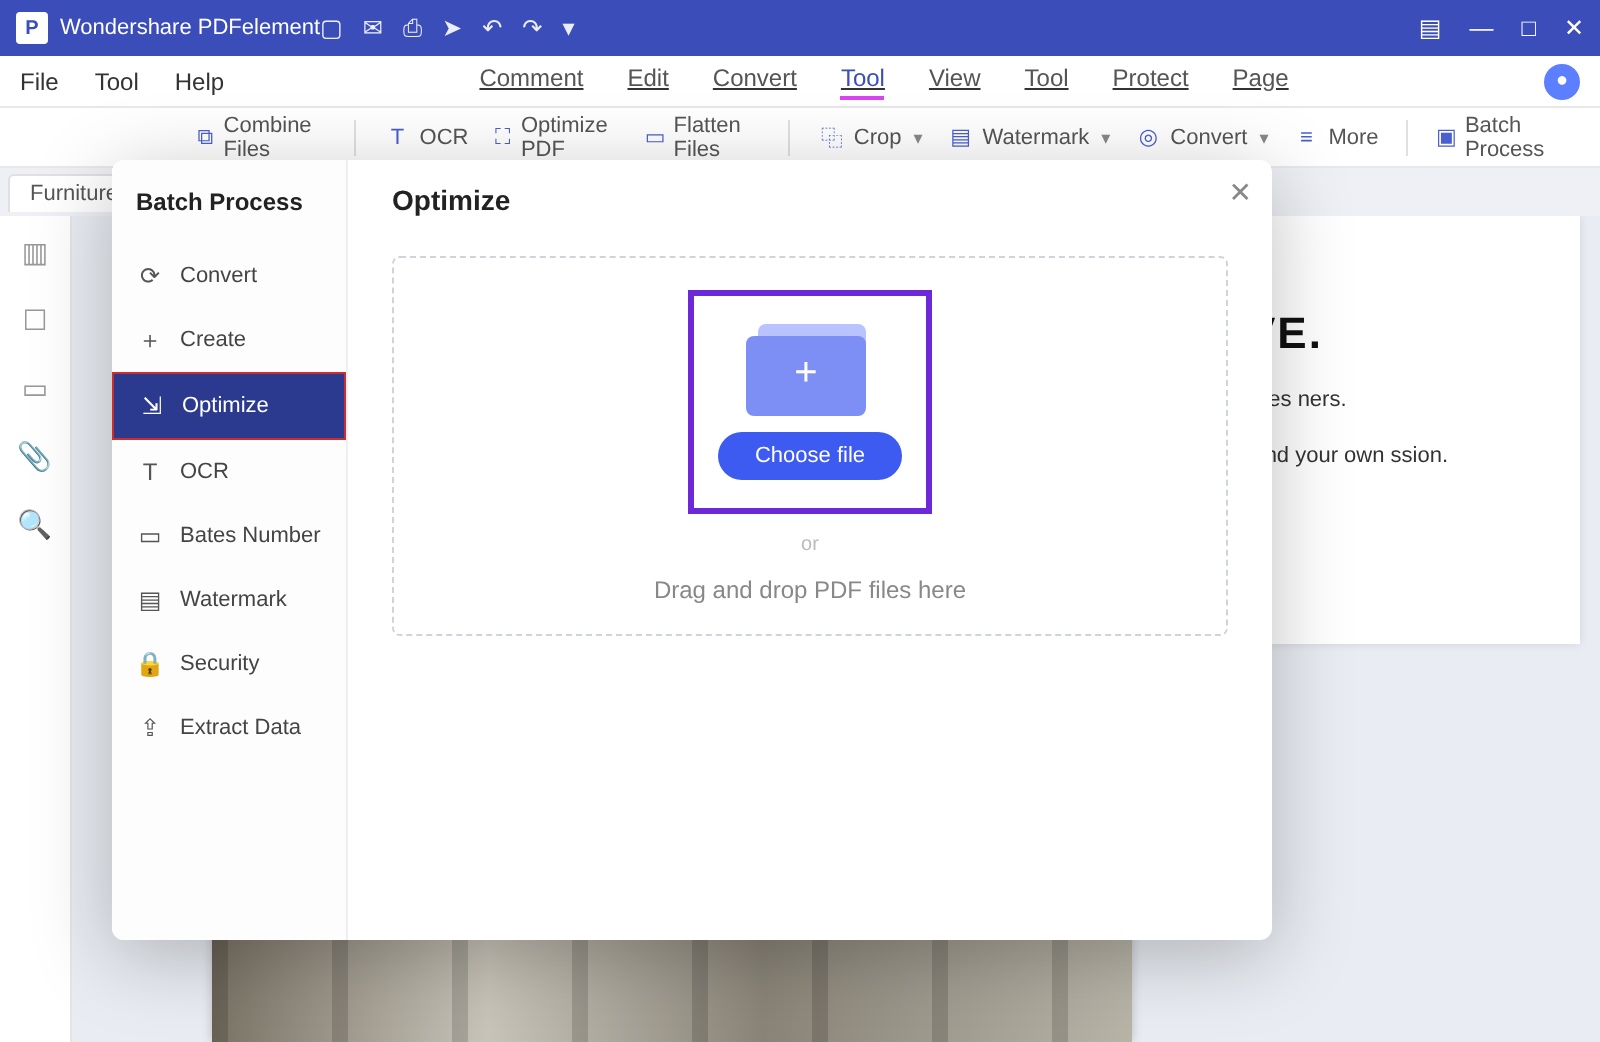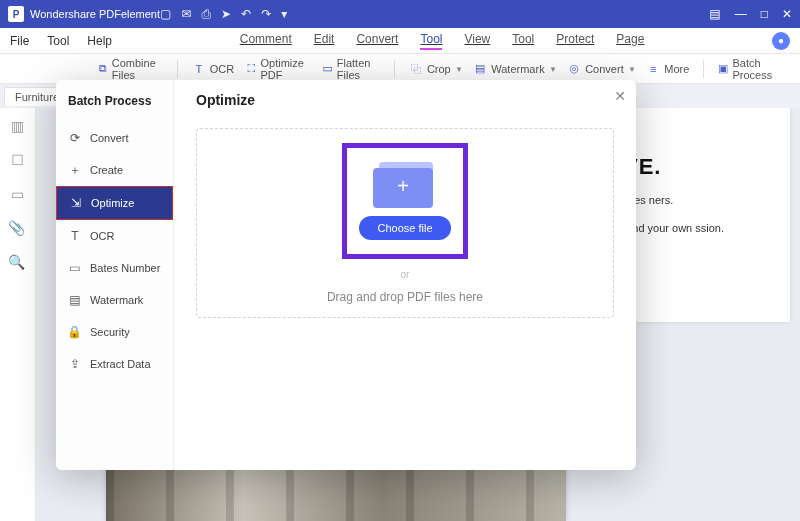--- a/index.html
+++ b/index.html
@@ -45,21 +45,21 @@
 .bp-sidebar { width:118px; background:#fdfdfd; border-right:1px solid #efefef; padding-top:6px; }
 .bp-title { font-size:12px; font-weight:700; color:#222; padding:8px 12px 14px; }
 .bp-item { display:flex; align-items:center; gap:8px; padding:9px 12px; font-size:11px; color:#444; cursor:pointer; position:relative;}
 .bp-item .bicon { width:14px; height:14px; display:inline-flex; align-items:center; justify-content:center; color:#555; font-size:12px;}
 .bp-item.active { background:#2b3a8f; color:#fff; border:1px solid #c83030;}
 .bp-item.active .bicon { color:#fff;}
 
 .bp-main { flex:1; padding:12px 22px; position:relative;}
 .bp-main-title { font-size:14px; font-weight:700; color:#222; margin-bottom:20px;}
 .dropzone { border:1px dashed #d0d3dc; border-radius:4px; height:190px; display:flex; flex-direction:column; align-items:center; justify-content:center; gap:10px; }
-.choose-wrap { border:5px solid #6d28d9; padding:10px 12px 14px; display:flex; flex-direction:column; align-items:center; gap:10px;}
+.choose-wrap { border:3px solid #6d28d9; padding:10px 12px 14px; display:flex; flex-direction:column; align-items:center; gap:10px;}
 .folder-ico { width:64px; height:48px; position:relative;}
 .folder-back { position:absolute; left:6px; top:4px; width:54px; height:40px; background:#b8c3ff; border-radius:4px;}
 .folder-front { position:absolute; left:0; top:10px; width:60px; height:40px; background:#7d8ff5; border-radius:4px;}
 .folder-front::after { content:'+'; position:absolute; left:50%; top:50%; transform:translate(-50%,-55%); color:#fff; font-size:20px; font-weight:300;}
 .choose-btn { background:#3d5af1; color:#fff; border:none; border-radius:14px; padding:6px 18px; font-size:11px; cursor:pointer;}
 .or-text { font-size:10px; color:#bbb; text-transform:lowercase;}
 .drag-text { font-size:12px; color:#888;}
 </style>
 </head>
 <body>

